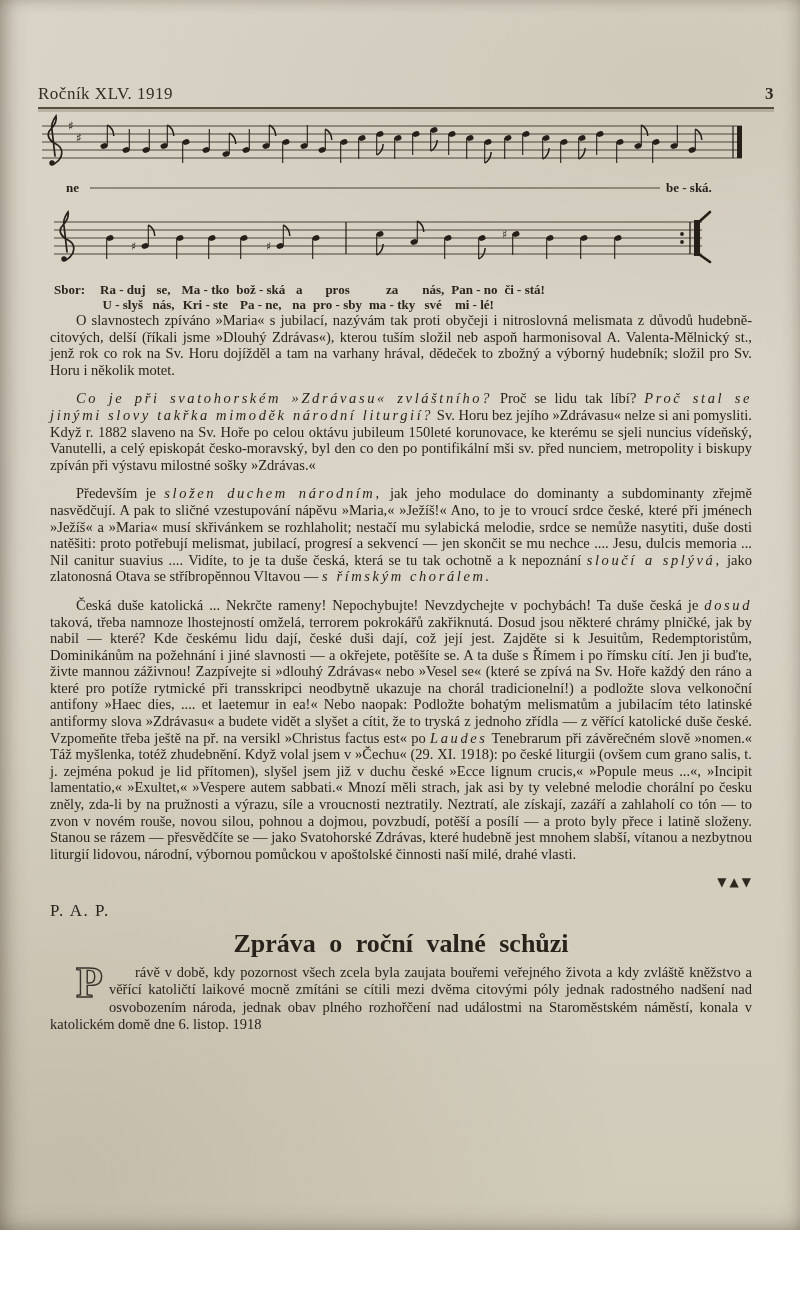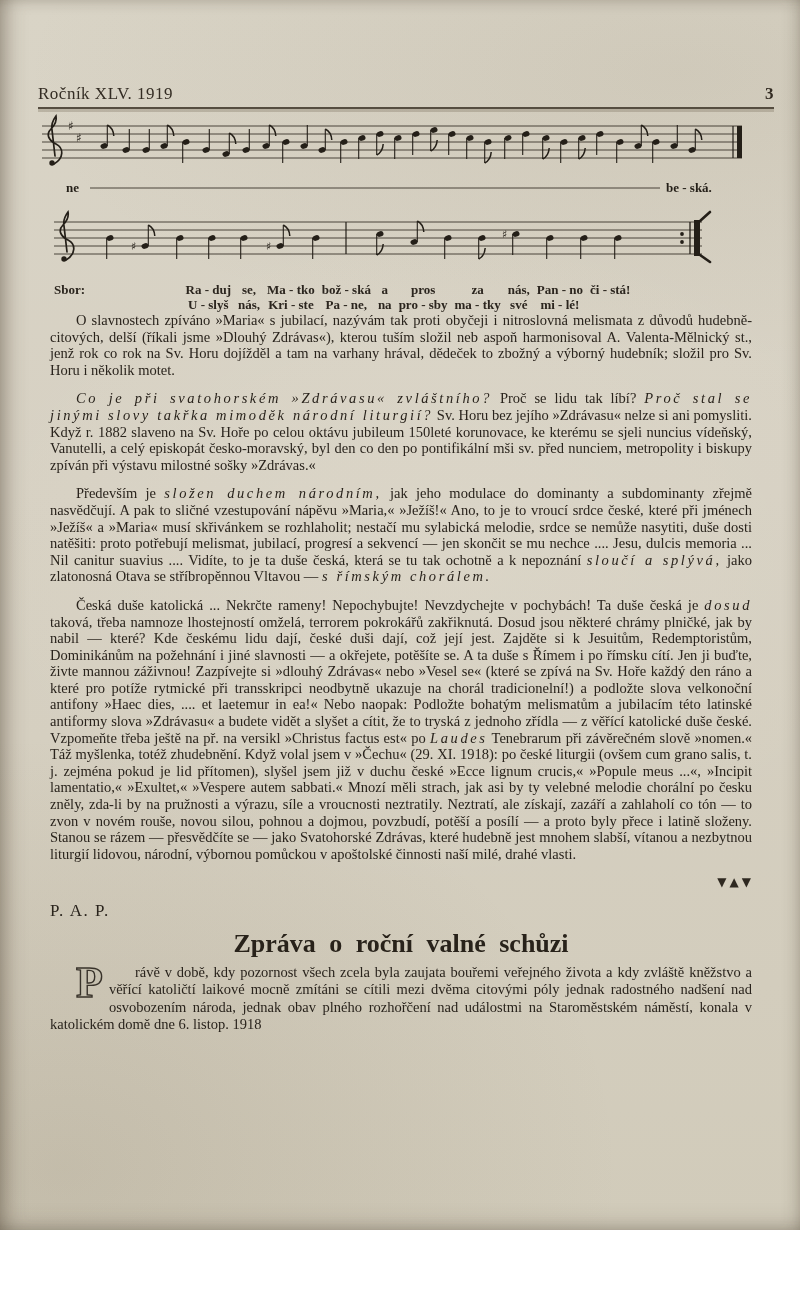--- a/index.html
+++ b/index.html
@@ -22,21 +22,21 @@
        justify-content:space-between;align-items:flex-end;
        border-bottom:2px solid #554d40;box-shadow:0 3px 0 rgba(95,85,65,.25);
        padding-bottom:3px;font-size:17px;letter-spacing:.5px;color:#332c23;}
   .hdr .pno{font-weight:bold;}
   
   .music{position:absolute;top:112px;left:40px;width:716px;}
   .music svg{display:block;}
   .lyrics{display:flex;align-items:flex-start;margin:18px 40px 0 14px;
           font-size:13px;font-weight:bold;color:#2b251e;line-height:15px;}
   .lyr-label{flex:0 0 46px;}
-  .lyr-cols{flex:1;display:flex;justify-content:center;gap:7px;}
+  .lyr-cols{flex:1;display:flex;justify-content:flex-start;gap:7px;}
   .lyr-col{text-align:center;white-space:nowrap;}
   
   .article{position:absolute;top:300px;left:38px;width:726px;text-align:justify;
            font-size:14.5px;line-height:16.6px;color:#29231c;}
   .article p{margin:12px;text-indent:26px;}
   .sp{letter-spacing:2.6px;font-style:italic;}
   .orn-row{text-align:right;margin:4px 10px 0 0;font-family:"DejaVu Sans",sans-serif;
            font-size:12px;letter-spacing:3px;color:#2e2820;}
   .sig{font-size:17px;letter-spacing:1.5px;margin-top:6px;text-indent:0 !important;}
   

